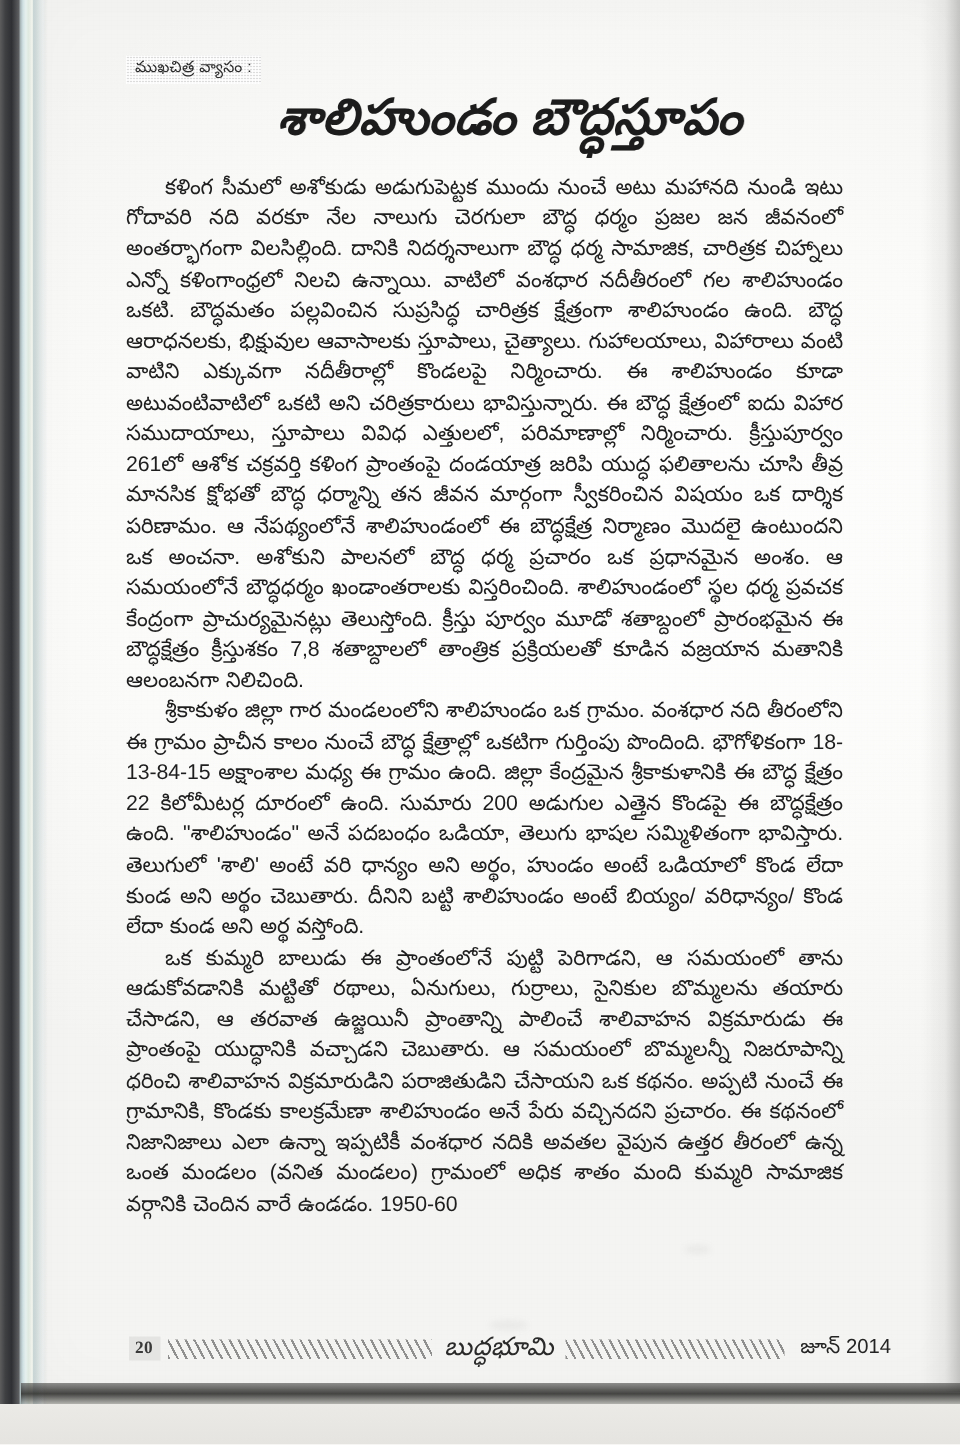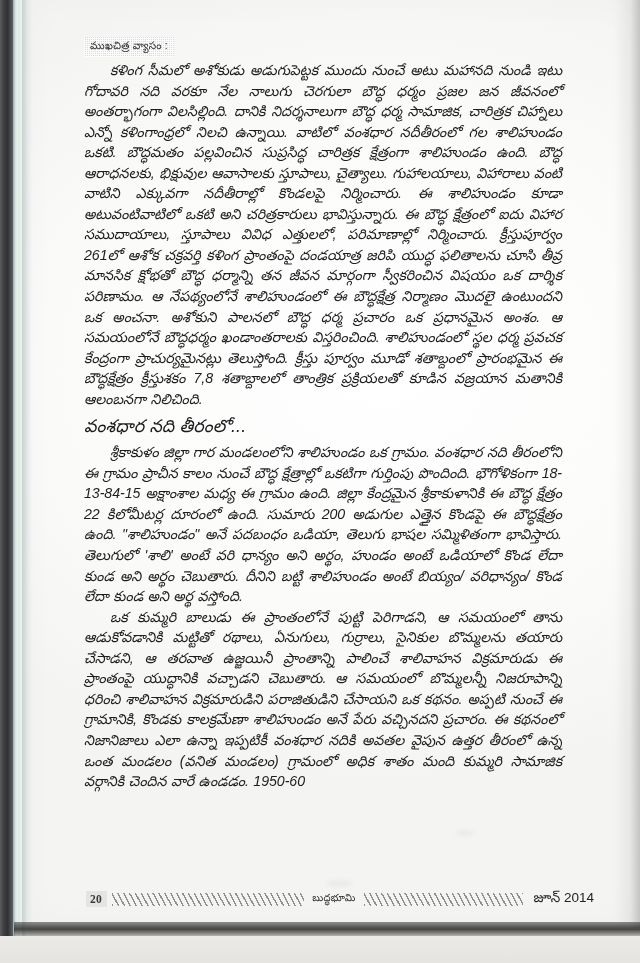--- a/index.html
+++ b/index.html
@@ -144,22 +144,21 @@
   .byline {
     text-align: right;
     font-size: 15px;
     color: #242424;
     margin: 9px 10px 0 0;
     letter-spacing: 0.2px;
   }
 
   
   .body-block {
-    margin-top: 2px;
-    font-style: italic;
+    margin-top: 18px;
   }
   p.para {
     margin: 0;
     font-size: 14.2px;
     line-height: 20.55px;
     color: #1e1e1e;
     text-align: justify;
     text-indent: 26px;
     letter-spacing: -0.05px;
     word-spacing: 0.6px;
@@ -199,25 +198,26 @@
     height: 13px;
     background-image: repeating-linear-gradient(
       62deg,
       #6e6e6e 0px, #6e6e6e 1.4px,
       rgba(255,255,255,0) 1.4px, rgba(255,255,255,0) 5.2px);
     opacity: 0.75;
   }
   .hatch.left  { width: 196px; }
   .hatch.right { width: 163px; }
   .mag-name {
-    font-size: 10px;
+    font-size: 17px;
     color: #2a2a2a;
     white-space: nowrap;
     padding: 0 3px;
     letter-spacing: 0.2px;
+    font-style: italic;
   }
   .issue-date {
     font-size: 13.5px;
     color: #242424;
     white-space: nowrap;
     margin-left: 5px;
   }
 
   
   .smudge {
@@ -238,26 +238,26 @@
 
     <div class="smudge" style="left:300px; top:880px; width:26px; height:7px;"></div>
     <div class="smudge" style="left:430px; top:830px; width:18px; height:6px;"></div>
 
     <div id="col">
 
       <div class="head-row">
         <span class="kicker telugu">ముఖచిత్ర వ్యాసం :</span>
       </div>
 
+      <div class="maintitle telugu">శాలిహుండం బౌద్ధస్తూపం</div>
 
 
       <div class="body-block">
         <p class="para telugu">కళింగ సీమలో అశోకుడు అడుగుపెట్టక ముందు నుంచే అటు మహానది నుండి ఇటు గోదావరి నది వరకూ నేల నాలుగు చెరగులా బౌద్ధ ధర్మం ప్రజల జన జీవనంలో అంతర్భాగంగా విలసిల్లింది. దానికి నిదర్శనాలుగా బౌద్ధ ధర్మ సామాజిక, చారిత్రక చిహ్నాలు ఎన్నో కళింగాంధ్రలో నిలచి ఉన్నాయి. వాటిలో వంశధార నదీతీరంలో గల శాలిహుండం ఒకటి. బౌద్ధమతం పల్లవించిన సుప్రసిద్ధ చారిత్రక క్షేత్రంగా శాలిహుండం ఉంది. బౌద్ధ ఆరాధనలకు, భిక్షువుల ఆవాసాలకు స్తూపాలు, చైత్యాలు. గుహాలయాలు, విహారాలు వంటి వాటిని ఎక్కువగా నదీతీరాల్లో కొండలపై నిర్మించారు. ఈ శాలిహుండం కూడా అటువంటివాటిలో ఒకటి అని చరిత్రకారులు భావిస్తున్నారు. ఈ బౌద్ధ క్షేత్రంలో ఐదు విహార సముదాయాలు, స్తూపాలు వివిధ ఎత్తులలో, పరిమాణాల్లో నిర్మించారు. క్రీస్తుపూర్వం 261లో ఆశోక చక్రవర్తి కళింగ ప్రాంతంపై దండయాత్ర జరిపి యుద్ధ ఫలితాలను చూసి తీవ్ర మానసిక క్షోభతో బౌద్ధ ధర్మాన్ని తన జీవన మార్గంగా స్వీకరించిన విషయం ఒక దార్శిక పరిణామం. ఆ నేపథ్యంలోనే శాలిహుండంలో ఈ బౌద్ధక్షేత్ర నిర్మాణం మొదలై ఉంటుందని ఒక అంచనా. అశోకుని పాలనలో బౌద్ధ ధర్మ ప్రచారం ఒక ప్రధానమైన అంశం. ఆ సమయంలోనే బౌద్ధధర్మం ఖండాంతరాలకు విస్తరించింది. శాలిహుండంలో స్థల ధర్మ ప్రవచక కేంద్రంగా ప్రాచుర్యమైనట్లు తెలుస్తోంది. క్రీస్తు పూర్వం మూడో శతాబ్దంలో ప్రారంభమైన ఈ బౌద్ధక్షేత్రం క్రీస్తుశకం 7,8 శతాబ్దాలలో తాంత్రిక ప్రక్రియలతో కూడిన వజ్రయాన మతానికి ఆలంబనగా నిలిచింది.</p>
 
-        <div class="subhead telugu">వంశధార నది తీరంలో...</div>
 
         <p class="para cont telugu">శ్రీకాకుళం జిల్లా గార మండలంలోని శాలిహుండం ఒక గ్రామం. వంశధార నది తీరంలోని ఈ గ్రామం ప్రాచీన కాలం నుంచే బౌద్ధ క్షేత్రాల్లో ఒకటిగా గుర్తింపు పొందింది. భౌగోళికంగా 18-13-84-15 అక్షాంశాల మధ్య ఈ గ్రామం ఉంది. జిల్లా కేంద్రమైన శ్రీకాకుళానికి ఈ బౌద్ధ క్షేత్రం 22 కిలోమీటర్ల దూరంలో ఉంది. సుమారు 200 అడుగుల ఎత్తైన కొండపై ఈ బౌద్ధక్షేత్రం ఉంది. "శాలిహుండం" అనే పదబంధం ఒడియా, తెలుగు భాషల సమ్మిళితంగా భావిస్తారు. తెలుగులో 'శాలి' అంటే వరి ధాన్యం అని అర్థం, హుండం అంటే ఒడియాలో కొండ లేదా కుండ అని అర్థం చెబుతారు. దీనిని బట్టి శాలిహుండం అంటే బియ్యం/ వరిధాన్యం/ కొండ లేదా కుండ అని అర్థ వస్తోంది.</p>
 
         <p class="para cont telugu">ఒక కుమ్మరి బాలుడు ఈ ప్రాంతంలోనే పుట్టి పెరిగాడని, ఆ సమయంలో తాను ఆడుకోవడానికి మట్టితో రథాలు, ఏనుగులు, గుర్రాలు, సైనికుల బొమ్మలను తయారు చేసాడని, ఆ తరవాత ఉజ్జయినీ ప్రాంతాన్ని పాలించే శాలివాహన విక్రమారుడు ఈ ప్రాంతంపై యుద్ధానికి వచ్చాడని చెబుతారు. ఆ సమయంలో బొమ్మలన్నీ నిజరూపాన్ని ధరించి శాలివాహన విక్రమారుడిని పరాజితుడిని చేసాయని ఒక కథనం. అప్పటి నుంచే ఈ గ్రామానికి, కొండకు కాలక్రమేణా శాలిహుండం అనే పేరు వచ్చినదని ప్రచారం. ఈ కథనంలో నిజానిజాలు ఎలా ఉన్నా ఇప్పటికీ వంశధార నదికి అవతల వైపున ఉత్తర తీరంలో ఉన్న ఒంత మండలం (వనిత మండలం) గ్రామంలో అధిక శాతం మంది కుమ్మరి సామాజిక వర్గానికి చెందిన వారే ఉండడం. 1950-60</p>
       </div>
     </div>
 
     <div id="footer">
       <span class="pagenum">20</span>
       <span class="hatch left"></span>

